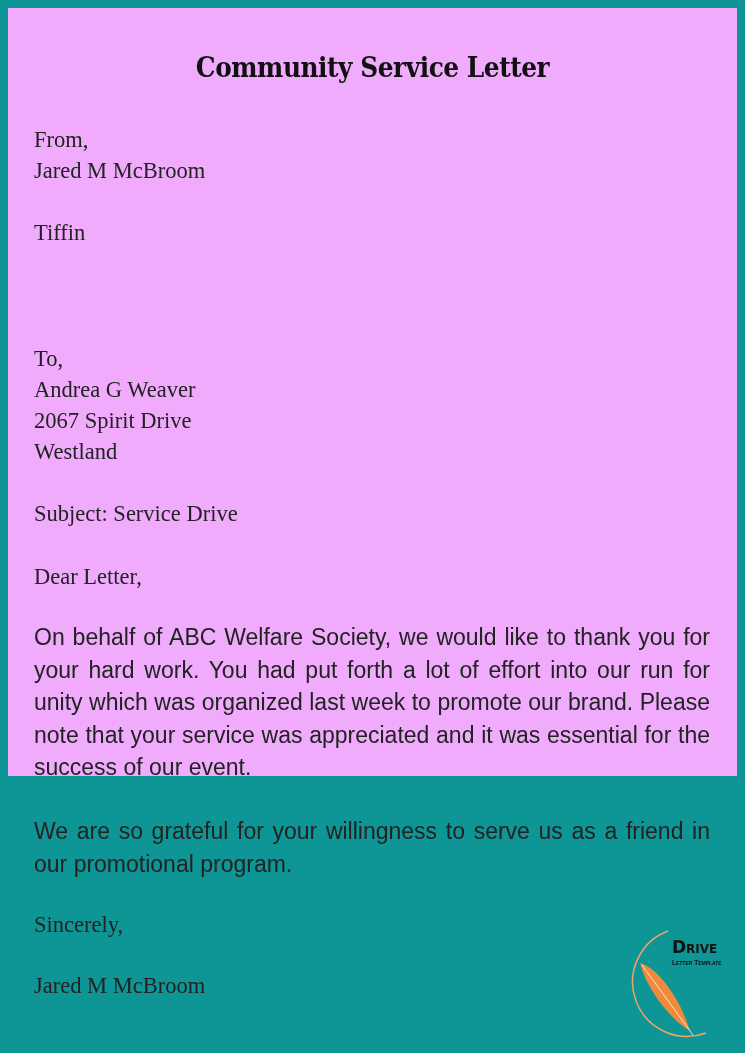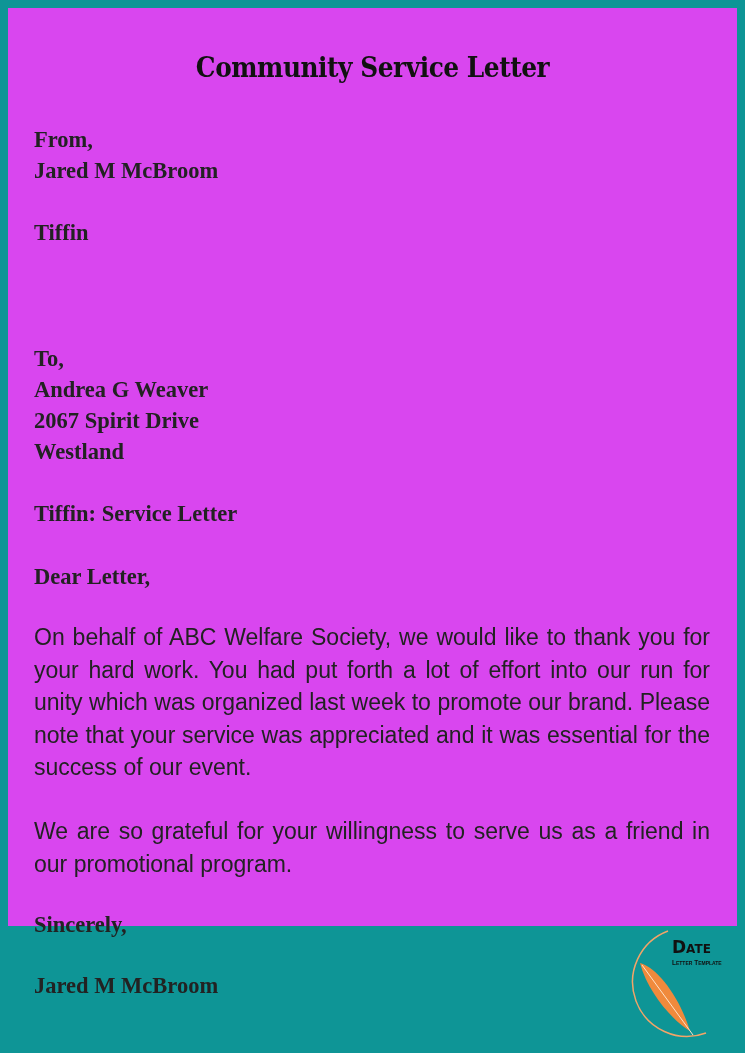--- a/index.html
+++ b/index.html
@@ -1,19 +1,19 @@
 <!DOCTYPE html>
 <html><head>
 <meta charset="utf-8">
 <style>
   html, body { margin:0; padding:0; }
   body { width:745px; height:1053px; background:#0e9596; position:relative; overflow:hidden; }
-  .page { position:absolute; left:8px; top:8px; width:729px; height:918px; background:#d946ef; box-sizing:border-box; }
+  .page { position:absolute; left:8px; top:8px; width:729px; height:768px; background:#f0abfc; box-sizing:border-box; }
   .title { position:absolute; left:0; right:0; top:44px; text-align:center; font-family:"DejaVu Serif", serif; font-weight:bold; font-size:27px; letter-spacing:-0.5px; color:#111; transform:scaleX(0.92); }
-  .txt { position:absolute; left:26px; font-family:"Liberation Serif", serif; font-size:22.5px; color:#222; line-height:31px; white-space:nowrap;font-weight:bold; }
+  .txt { position:absolute; left:26px; font-family:"Liberation Serif", serif; font-size:22.5px; color:#222; line-height:31px; white-space:nowrap; }
   .para { position:absolute; left:26px; width:676px; font-family:Liberation Sans, sans-serif; font-size:23px; color:#222; line-height:32.5px; text-align:justify; }
   .logo { position:absolute; left:610px; top:915px; width:125px; height:125px; }
   .logo .best { position:absolute; left:54px; top:14px; font-family:"DejaVu Sans", sans-serif; font-weight:bold; font-size:17px; color:#111; font-variant:small-caps; }
   .logo .sub { position:absolute; left:54px; top:36px; font-family:Liberation Sans, sans-serif; font-weight:bold; font-size:6.5px; color:#111; font-variant:small-caps; }
 </style>
 </head>
 <body>
 
 <div class="page">
   <div class="title">Community Service Letter</div>
@@ -21,31 +21,31 @@
   <div class="txt" style="top:116px">From,</div>
   <div class="txt" style="top:147px">Jared M McBroom</div>
   <div class="txt" style="top:209px">Tiffin</div>
 
 
   <div class="txt" style="top:335px">To,</div>
   <div class="txt" style="top:366px">Andrea G Weaver</div>
   <div class="txt" style="top:397px">2067 Spirit Drive</div>
   <div class="txt" style="top:428px">Westland</div>
 
-  <div class="txt" style="top:490px">Tiffin: Service Letter</div>
+  <div class="txt" style="top:490px">Subject: Service Drive</div>
   <div class="txt" style="top:553px">Dear Letter,</div>
 
   <div class="para" style="top:613px">On behalf of ABC Welfare Society, we would like to thank you for your hard work. You had put forth a lot of effort into our run for unity which was organized last week to promote our brand. Please note that your service was appreciated and it was essential for the success of our event.</div>
   <div class="para" style="top:807px">We are so grateful for your willingness to serve us as a friend in our promotional program.</div>
 
   <div class="txt" style="top:901px">Sincerely,</div>
   <div class="txt" style="top:962px">Jared M McBroom</div>
 
   <div class="logo">
     <svg width="125" height="125" viewBox="0 0 125 125">
       <path d="M50 8 A48 48 0 1 0 88 110" fill="none" stroke="#f3a468" stroke-width="1.5"></path>
       <path d="M22 40 C40 45, 62 75, 72 108 C55 98, 30 70, 22 40 Z" fill="#f08a3c"></path>
       <path d="M24 42 L75 112" stroke="#fde2c8" stroke-width="1"></path>
     </svg>
-    <div class="best">Date</div>
+    <div class="best">Drive</div>
     <div class="sub">Letter Template</div>
   </div>
 </div>
 
 </body></html>

